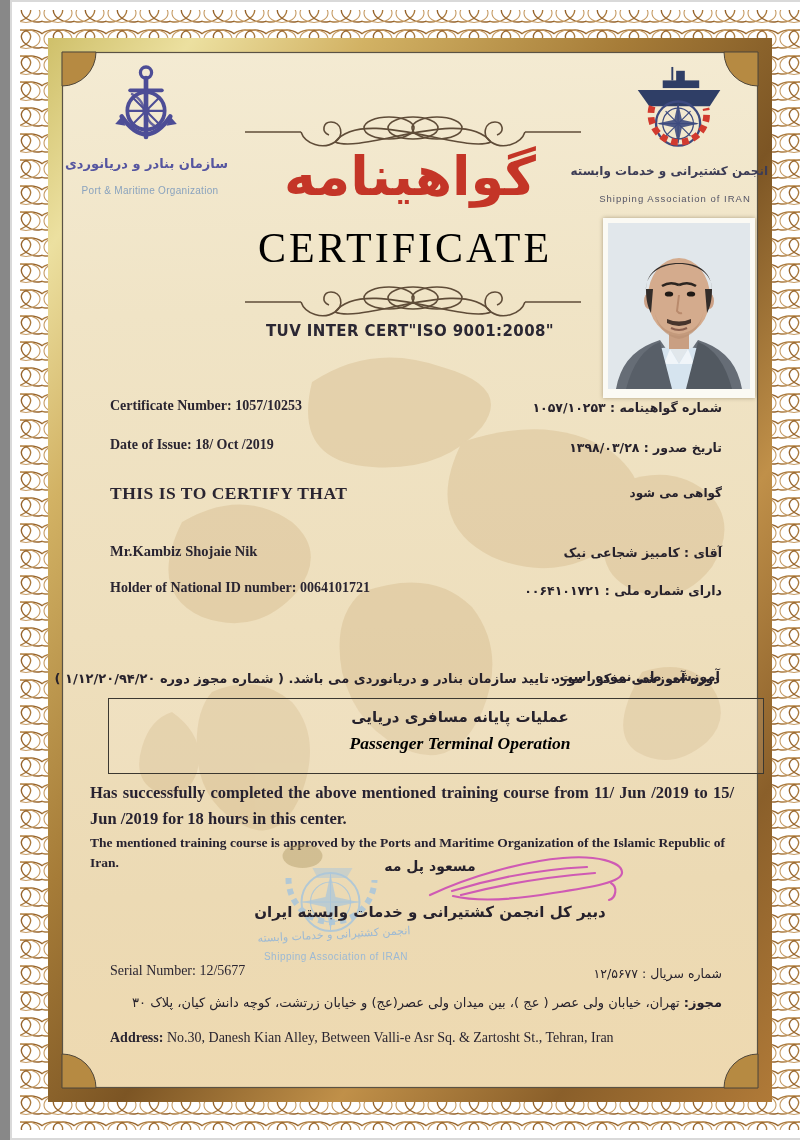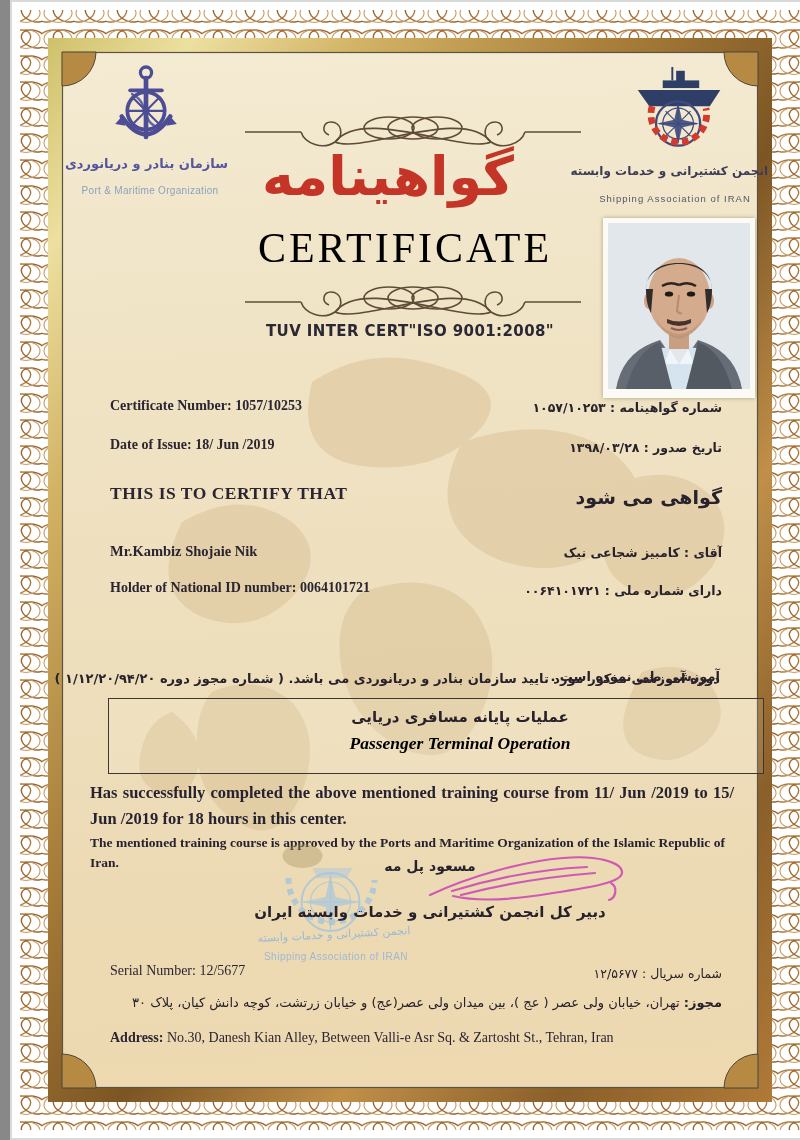--- a/index.html
+++ b/index.html
@@ -17,21 +17,21 @@
   .title-fa{font-size:54px;font-weight:bold;color:#c43527;line-height:1.15;}
   .title-en{font-size:42px;color:#000000;letter-spacing:3px;line-height:1.0;}
   .iso{font-family:"DejaVu Sans",sans-serif;font-weight:bold;font-size:15px;color:#2b2733;letter-spacing:.4px;}
   .pmo-fa{font-size:13px;font-weight:bold;color:#5656a0;}
   .pmo-en{font-family:"Liberation Sans",sans-serif;font-size:10px;color:#8aa3be;letter-spacing:.3px;}
   .sai-fa{font-size:12px;font-weight:bold;color:#3c3c55;}
   .sai-en{font-family:"Liberation Sans",sans-serif;font-size:9.5px;color:#555566;letter-spacing:1px;}
   .field-en{font-size:14px;font-weight:bold;white-space:nowrap;}
   .field-fa{font-size:12.5px;font-weight:bold;}
   .certify-en{font-size:17.5px;font-weight:bold;letter-spacing:.5px;}
-  .certify-fa{font-size:19px;font-weight:bold;}
+  .certify-fa{font-size:12px;font-weight:bold;}
   .para-fa{font-size:13px;font-weight:bold;line-height:26px;}
   .course-box{border:1.6px solid #3c3830;background:rgba(255,250,238,0.12);}
   .box-fa{font-size:15px;font-weight:bold;}
   .box-en{font-size:17.5px;font-weight:bold;font-style:italic;color:#000000;}
   .completed{font-size:16.5px;font-weight:bold;line-height:1.6;text-align:justify;color:#272230;}
   .approved{font-size:13.5px;font-weight:bold;line-height:1.5;color:#272230;}
   .photo{background:#fbfaf4;padding:5px;box-shadow:0 0 4px rgba(90,70,40,.45);}
   .stamp-text{color:#9cb9d4;}
   .serial-en{font-size:14px;}
   .addr-fa{font-size:13px;font-weight:normal;}
@@ -134,21 +134,21 @@
       <path d="M58,20 C62,32 80,38 92,30 C102,23 98,10 88,10 C80,10 78,20 86,23"></path>
       <path d="M282,20 C278,32 260,38 248,30 C238,23 242,10 252,10 C260,10 262,20 254,23"></path>
       <ellipse cx="146" cy="16" rx="25" ry="11"></ellipse>
         <ellipse cx="170" cy="16" rx="25" ry="11"></ellipse>
         <ellipse cx="194" cy="16" rx="25" ry="11"></ellipse>
       <path d="M92,30 C120,42 220,-6 248,30"></path>
         <path d="M248,30 C220,42 120,-6 92,30"></path>
     </g>
   </svg>
 
-  <div class="abs fa title-fa center" style="left:178px;top:146px;width:400px;">گواهینامه</div>
+  <div class="abs fa title-fa center" style="left:200px;top:146px;width:400px;">گواهینامه</div>
   <div class="abs en title-en center" style="left:115px;top:227px;width:560px;">CERTIFICATE</div>
 
   <svg class="abs" style="left:233px;top:282px;" width="340" height="40" viewBox="0 0 340 40">
     <g stroke="#5f4c38" stroke-width="1.6" fill="none">
       <path d="M2,20 H58"></path>
         <path d="M282,20 H338"></path>
       <path d="M58,20 C62,32 80,38 92,30 C102,23 98,10 88,10 C80,10 78,20 86,23"></path>
       <path d="M282,20 C278,32 260,38 248,30 C238,23 242,10 252,10 C260,10 262,20 254,23"></path>
       <ellipse cx="146" cy="16" rx="25" ry="11"></ellipse>
         <ellipse cx="170" cy="16" rx="25" ry="11"></ellipse>
@@ -182,21 +182,21 @@
         <ellipse cx="83" cy="71" rx="4.2" ry="2.6" fill="#201a16"></ellipse>
       <path d="M71,72 L69,88 q2,3 5,2" stroke="#b98a6c" stroke-width="2" fill="none"></path>
       <path d="M59,96 Q71,101 83,96 L83,100 Q71,106 59,100 Z" fill="#46342c"></path>
       <path d="M63,105 Q71,109 79,105" stroke="#8a5f4e" stroke-width="2" fill="none"></path>
     </svg>
   </div>
 
   <div class="abs en field-en" style="left:100px;top:398px;">Certificate Number: 1057/10253</div>
   <div class="abs fa field-fa" style="right:88px;top:400px;">شماره گواهینامه : ۱۰۵۷/۱۰۲۵۳</div>
 
-  <div class="abs en field-en" style="left:100px;top:437px;">Date of Issue: 18/ Jun /2019</div>
+  <div class="abs en field-en" style="left:100px;top:437px;">Date of Issue: 18/ Oct /2019</div>
   <div class="abs fa field-fa" style="right:88px;top:440px;">تاریخ صدور : ۱۳۹۸/۰۳/۲۸</div>
 
   <div class="abs en certify-en" style="left:100px;top:483px;">THIS IS TO CERTIFY THAT</div>
   <div class="abs fa certify-fa" style="right:88px;top:486px;">گواهی می شود</div>
 
   <div class="abs en field-en" style="left:100px;top:543px;font-size:14.5px;">Mr.Kambiz Shojaie Nik</div>
   <div class="abs fa field-fa" style="right:88px;top:545px;">آقای : کامبیز شجاعی نیک</div>
 
   <div class="abs en field-en" style="left:100px;top:580px;">Holder of National ID number: 0064101721</div>
   <div class="abs fa field-fa" style="right:88px;top:583px;">دارای شماره ملی : ۰۰۶۴۱۰۱۷۲۱</div>

